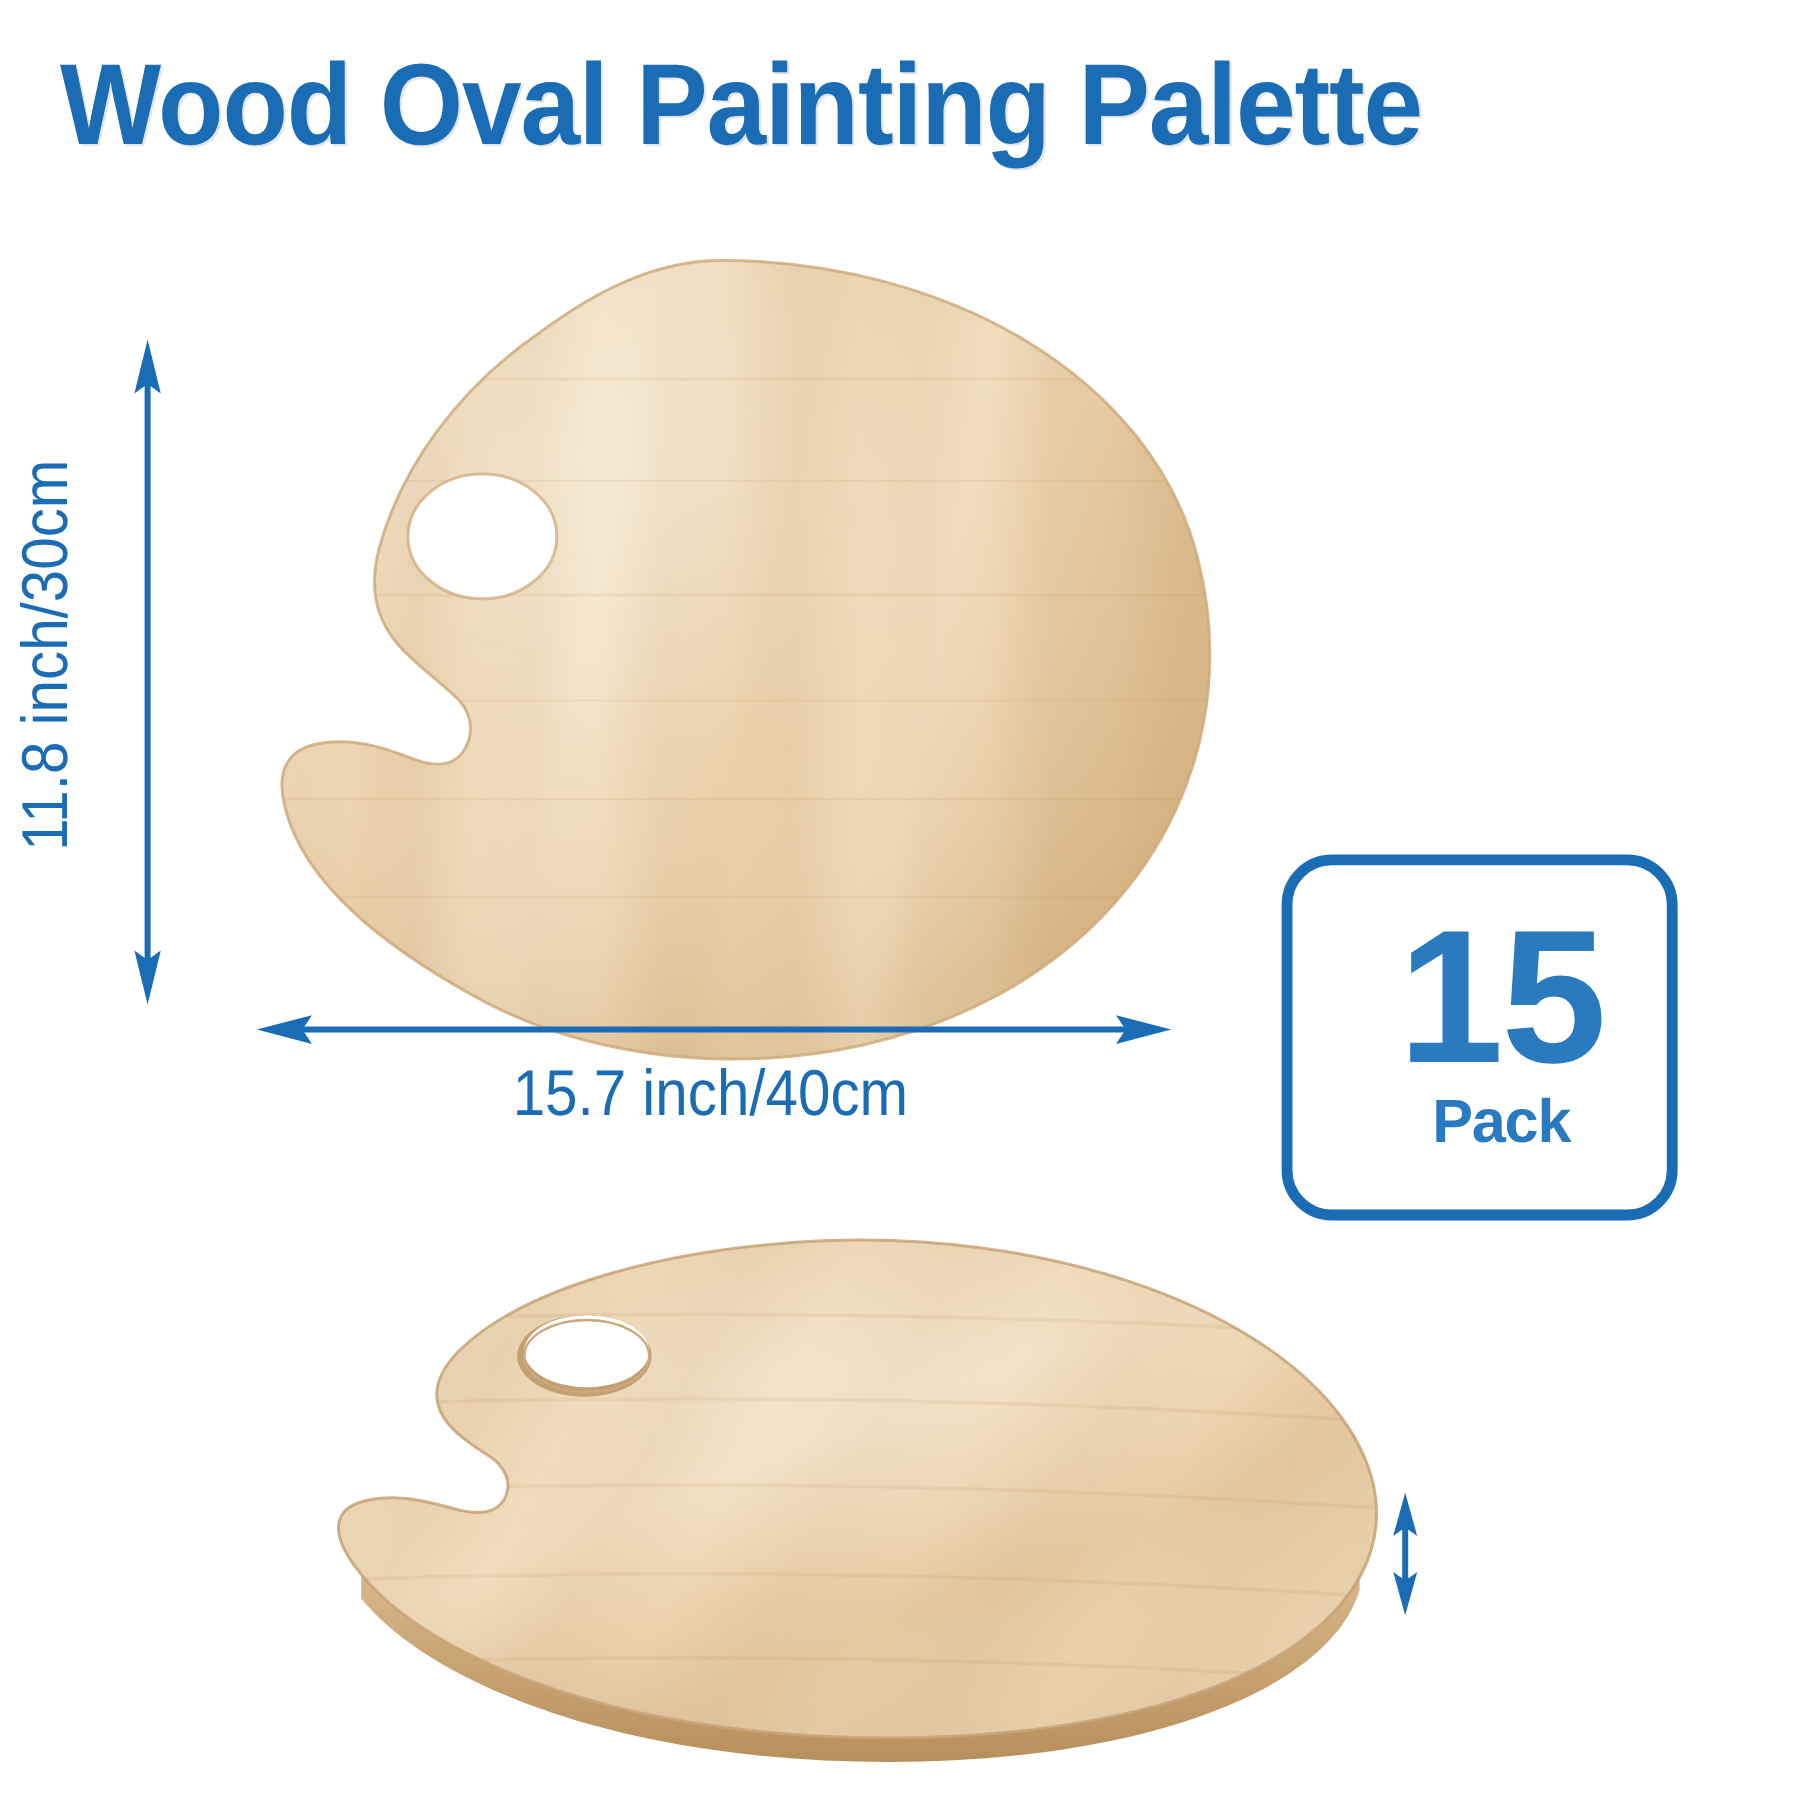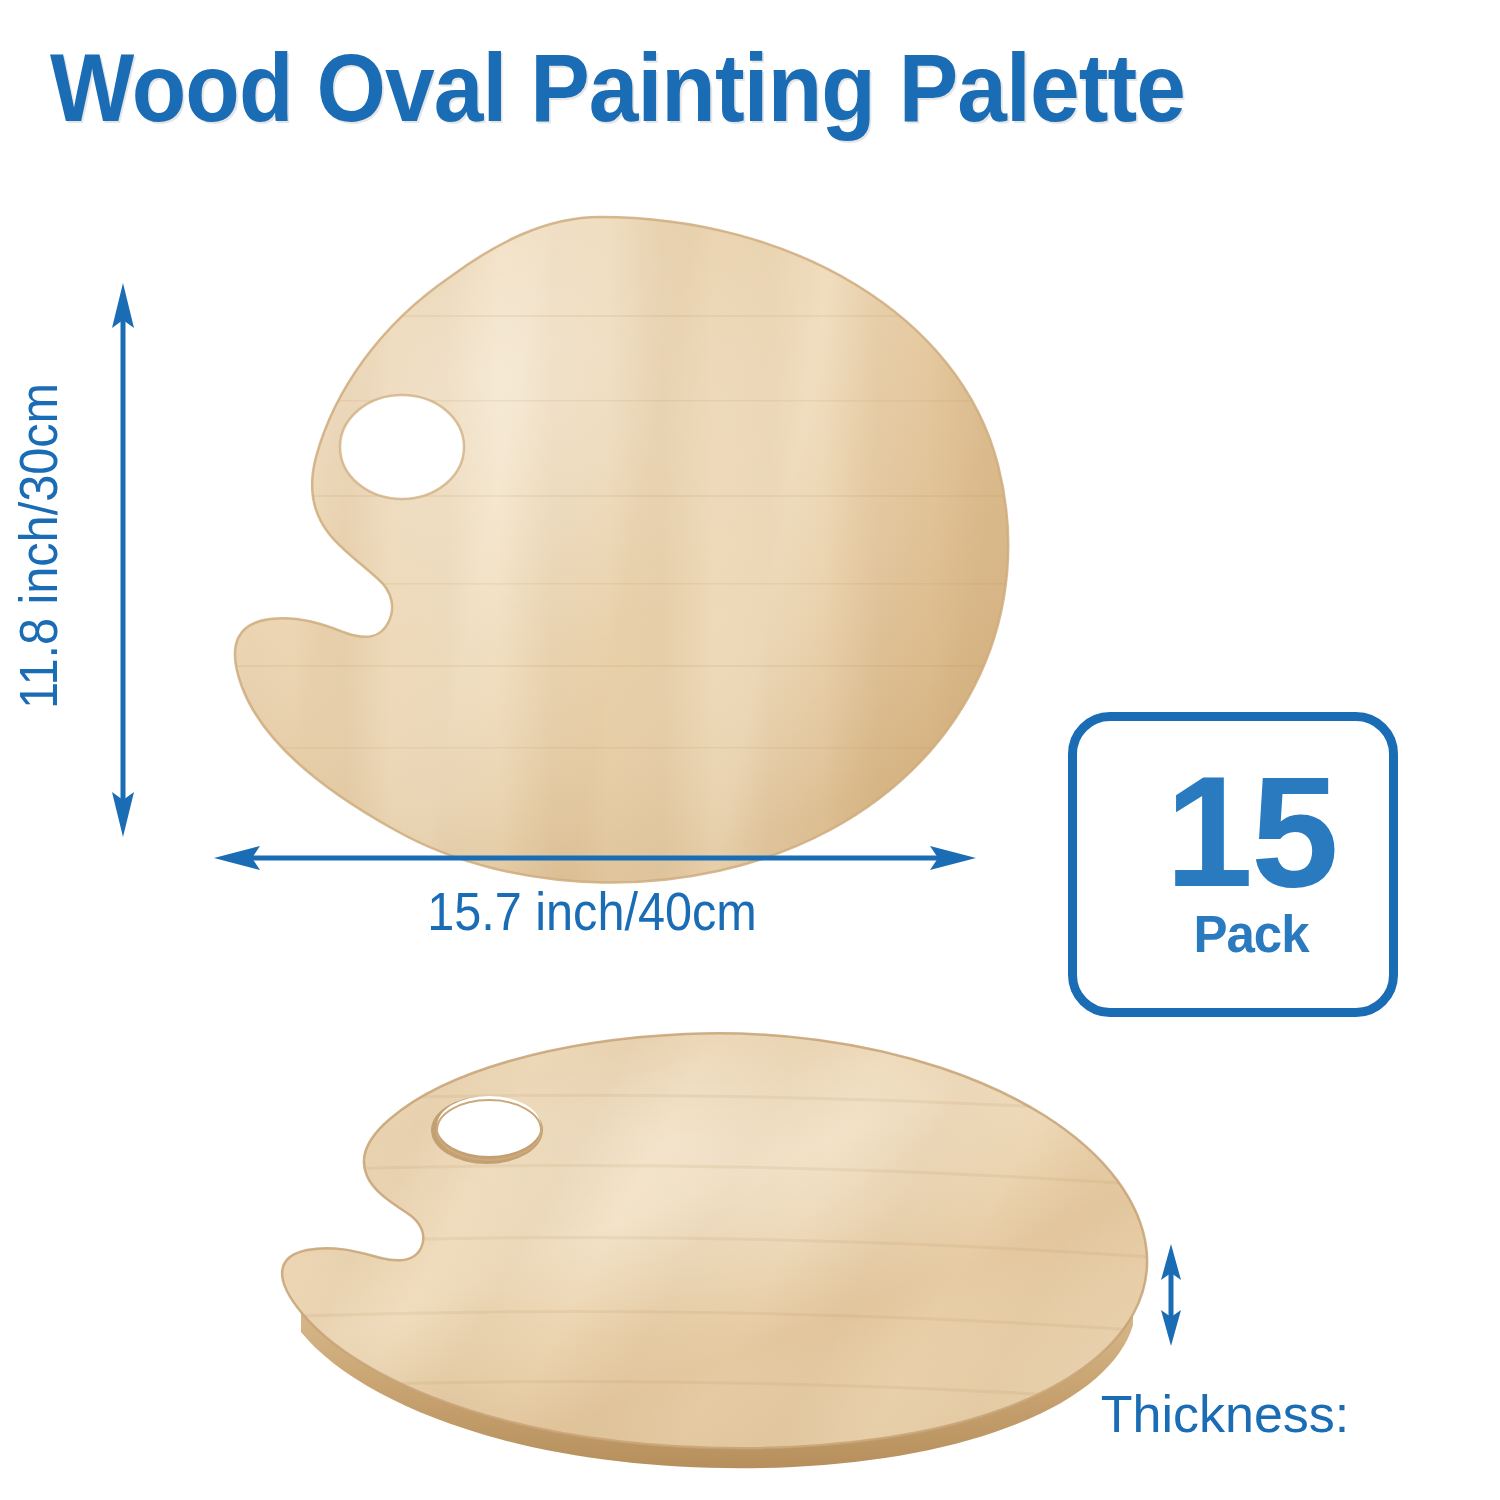--- a/index.html
+++ b/index.html
@@ -320,21 +320,20 @@
     <polygon points="766,23 720,11 728,23 720,35" fill="#1a6cb5"></polygon>
   </svg>
   <div class="dim-label" id="dim-width-label">15.7 inch/40cm</div>
 
   <svg class="dim-svg" id="dim-thick-svg" viewBox="0 0 70 110" xmlns="http://www.w3.org/2000/svg">
     <line x1="31" y1="20" x2="31" y2="90" stroke="#1a6cb5" stroke-width="5"></line>
     <polygon points="31,4 21,40 31,33 41,40" fill="#1a6cb5"></polygon>
     <polygon points="31,106 21,70 31,77 41,70" fill="#1a6cb5"></polygon>
   </svg>
   <div class="dim-label" id="dim-thick-label">
-    <span class="l1">Thickness:</span>
   </div>
 
   <div id="pack-badge">
     <div id="pack-count">15</div>
     <div id="pack-word">Pack</div>
   </div>
 
 </div>
 
 </body></html>

